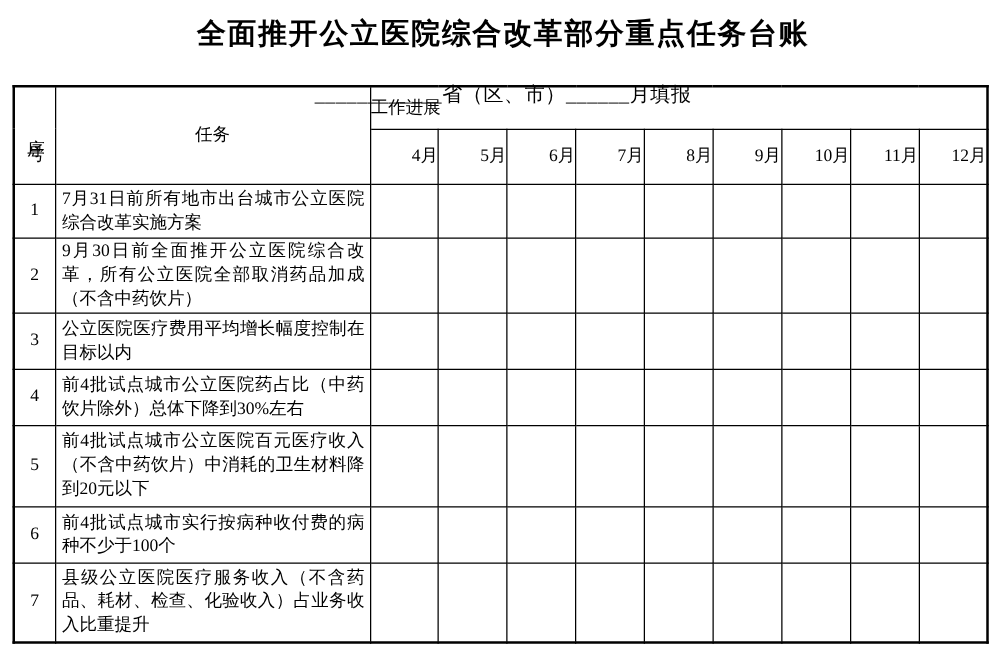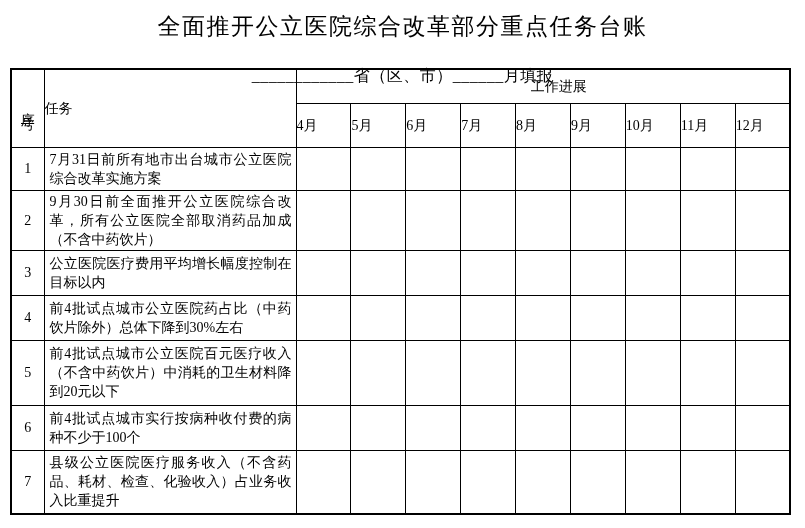--- a/index.html
+++ b/index.html
@@ -10,21 +10,21 @@
     height: 528px;
     background: #ffffff;
     color: #000000;
     font-family: "Liberation Serif", "DejaVu Serif", serif;
     overflow: hidden;
   }
   .doc-title {
     padding-top: 11px;
     text-align: center;
     font-size: 23px;
-    font-weight: normal;
+    font-weight: bold;
     letter-spacing: 1.5px;
     white-space: nowrap;
   }
   .doc-subtitle {
     margin-top: 24px;
     text-align: center;
     font-size: 16px;
     letter-spacing: 0.5px;
     white-space: nowrap;
   }
@@ -39,24 +39,24 @@
   }
   table.ledger th,
   table.ledger td {
     border: 1px solid #000000;
     font-weight: normal;
     vertical-align: middle;
     font-size: 14px;
     line-height: 19px;
     overflow: hidden;
   }
-  th.progress-head { text-align: center; font-size: 14px; padding-left: 32px; }
-  th.month-head { text-align: left; font-size: 14px; }
+  th.progress-head { text-align: left; font-size: 14px; }
+  th.month-head { text-align: right; font-size: 14px; }
   th.serial-head { text-align: center; }
-  th.task-head { text-align: left; font-size: 14px; }
+  th.task-head { text-align: center; font-size: 14px; }
   .vertical-label {
     display: inline-block;
     writing-mode: vertical-rl;
     text-orientation: upright;
     letter-spacing: 6px;
     font-size: 14px;
   }
   td.no-cell { text-align: center; font-size: 14px; }
   td.task-cell {
     text-align: justify;

